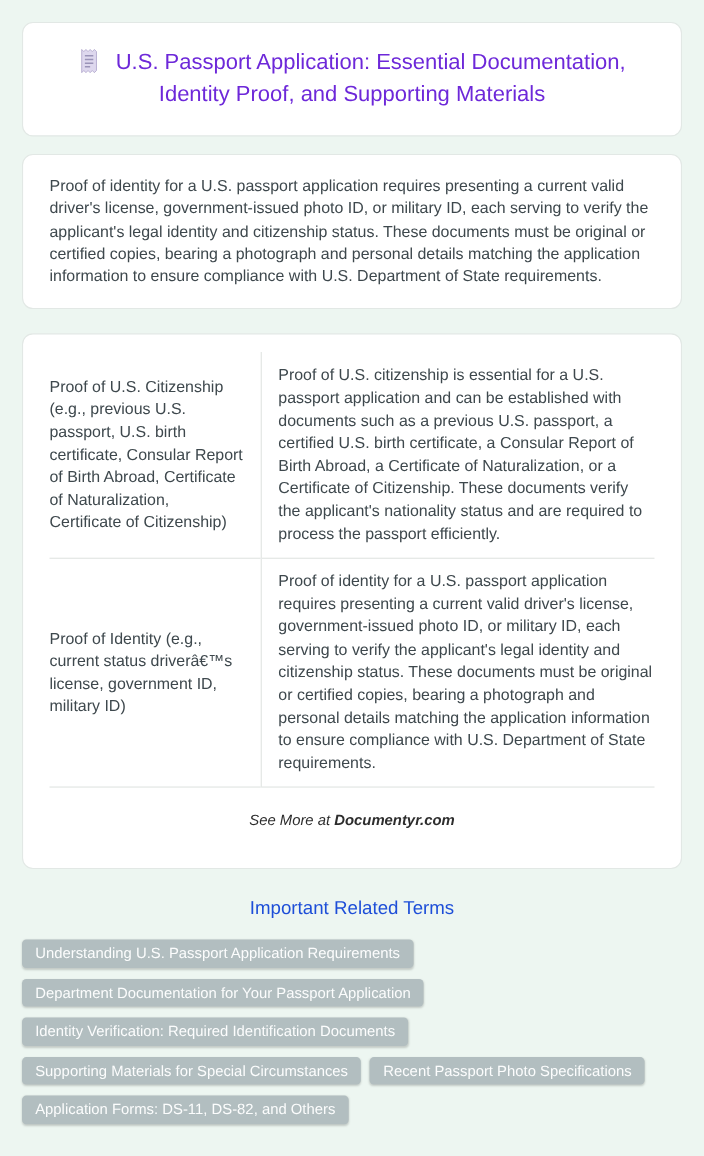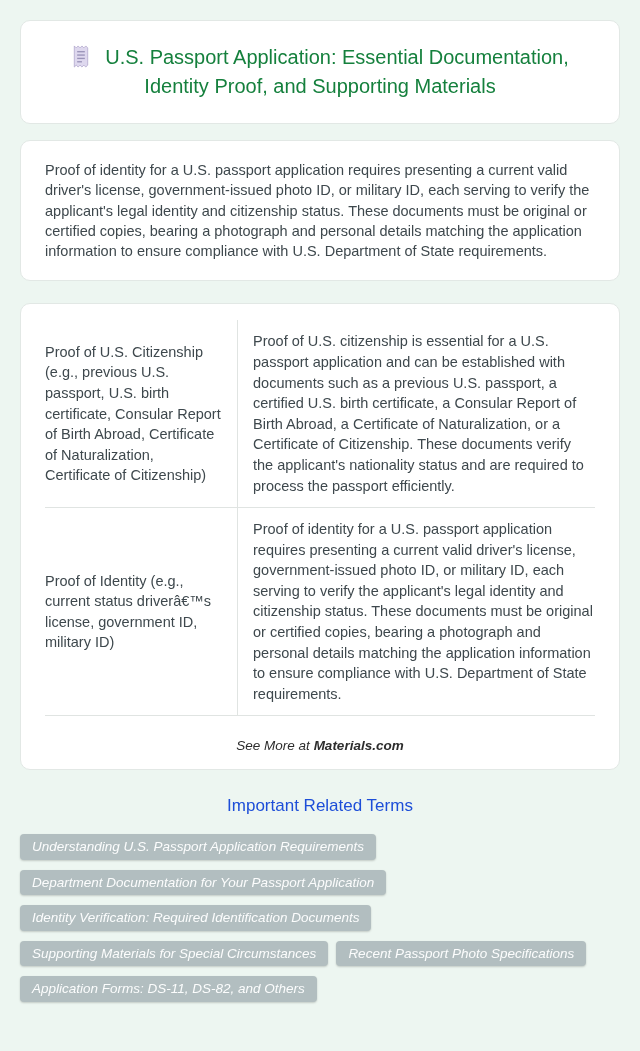--- a/index.html
+++ b/index.html
@@ -19,36 +19,36 @@
     border-radius: 10px;
   }
 
   
   .header-card { padding: 22px 26px; margin-bottom: 16px; }
   h1.page-title {
     margin: 0;
     font-size: 20px;
     line-height: 1.45;
     font-weight: 500;
-    color: #15803d;
+    color: #6d28d9;
     text-align: center;
   }
   .receipt-icon {
     display: inline-block;
     width: 20px; height: 23px;
     vertical-align: -4px;
     margin-right: 14px;
   }
 
   
   .summary-card { padding: 19px 24px; margin-bottom: 22px; }
   .summary-text { margin: 0; font-size: 14.5px; line-height: 1.4; color: #3e484d; }
 
   
-  .table-card { padding: 16px 24px 2px; }
+  .table-card { padding: 16px 24px 22px; }
   table.definitions { width: 100%; border-collapse: collapse; font-size: 14.5px; }
   table.definitions tr { border-bottom: 1px solid #e0e4e2; }
   table.definitions td { vertical-align: middle; line-height: 1.42; padding: 11px 0; }
   td.term-cell { width: 35%; border-right: 1px solid #e0e4e2; padding-right: 14px !important; }
   td.definition-cell { padding-left: 15px !important; }
 
   .see-more {
     text-align: center;
     font-style: italic;
     font-size: 13.5px;
@@ -69,21 +69,20 @@
   .tag {
     background: #b2bec0;
     color: #fcfdfd;
     font-size: 13.5px;
     line-height: 1.15;
     padding: 5px 12px 5px;
     border-radius: 4px;
     box-shadow: 0 1px 2px rgba(0,0,0,0.18);
     cursor: pointer;
     white-space: nowrap;
-    font-style: italic;
   }
 </style>
 </head>
 <body>
 
 <div class="page">
 
   <div class="card header-card">
     <h1 class="page-title">
       <span class="receipt-icon">
@@ -111,21 +110,21 @@
           <td class="term-cell">Proof of U.S. Citizenship (e.g., previous U.S. passport, U.S. birth certificate, Consular Report of Birth Abroad, Certificate of Naturalization, Certificate of Citizenship)</td>
           <td class="definition-cell">Proof of U.S. citizenship is essential for a U.S. passport application and can be established with documents such as a previous U.S. passport, a certified U.S. birth certificate, a Consular Report of Birth Abroad, a Certificate of Naturalization, or a Certificate of Citizenship. These documents verify the applicant's nationality status and are required to process the passport efficiently.</td>
         </tr>
         <tr>
           <td class="term-cell">Proof of Identity (e.g., current status driverâ€™s license, government ID, military ID)</td>
           <td class="definition-cell">Proof of identity for a U.S. passport application requires presenting a current valid driver's license, government-issued photo ID, or military ID, each serving to verify the applicant's legal identity and citizenship status. These documents must be original or certified copies, bearing a photograph and personal details matching the application information to ensure compliance with U.S. Department of State requirements.</td>
         </tr>
       </tbody>
     </table>
     <div class="see-more">
-      <span>See More at </span><span class="site">Materials.com</span>
+      <span>See More at </span><span class="site">Documentyr.com</span>
     </div>
   </div>
 
   <h2 class="related-heading">Important Related Terms</h2>
 
   <div class="tags">
     <span class="tag">Understanding U.S. Passport Application Requirements</span>
     <span class="tag">Department Documentation for Your Passport Application</span>
     <span class="tag">Identity Verification: Required Identification Documents</span>
     <span class="tag">Supporting Materials for Special Circumstances</span>

